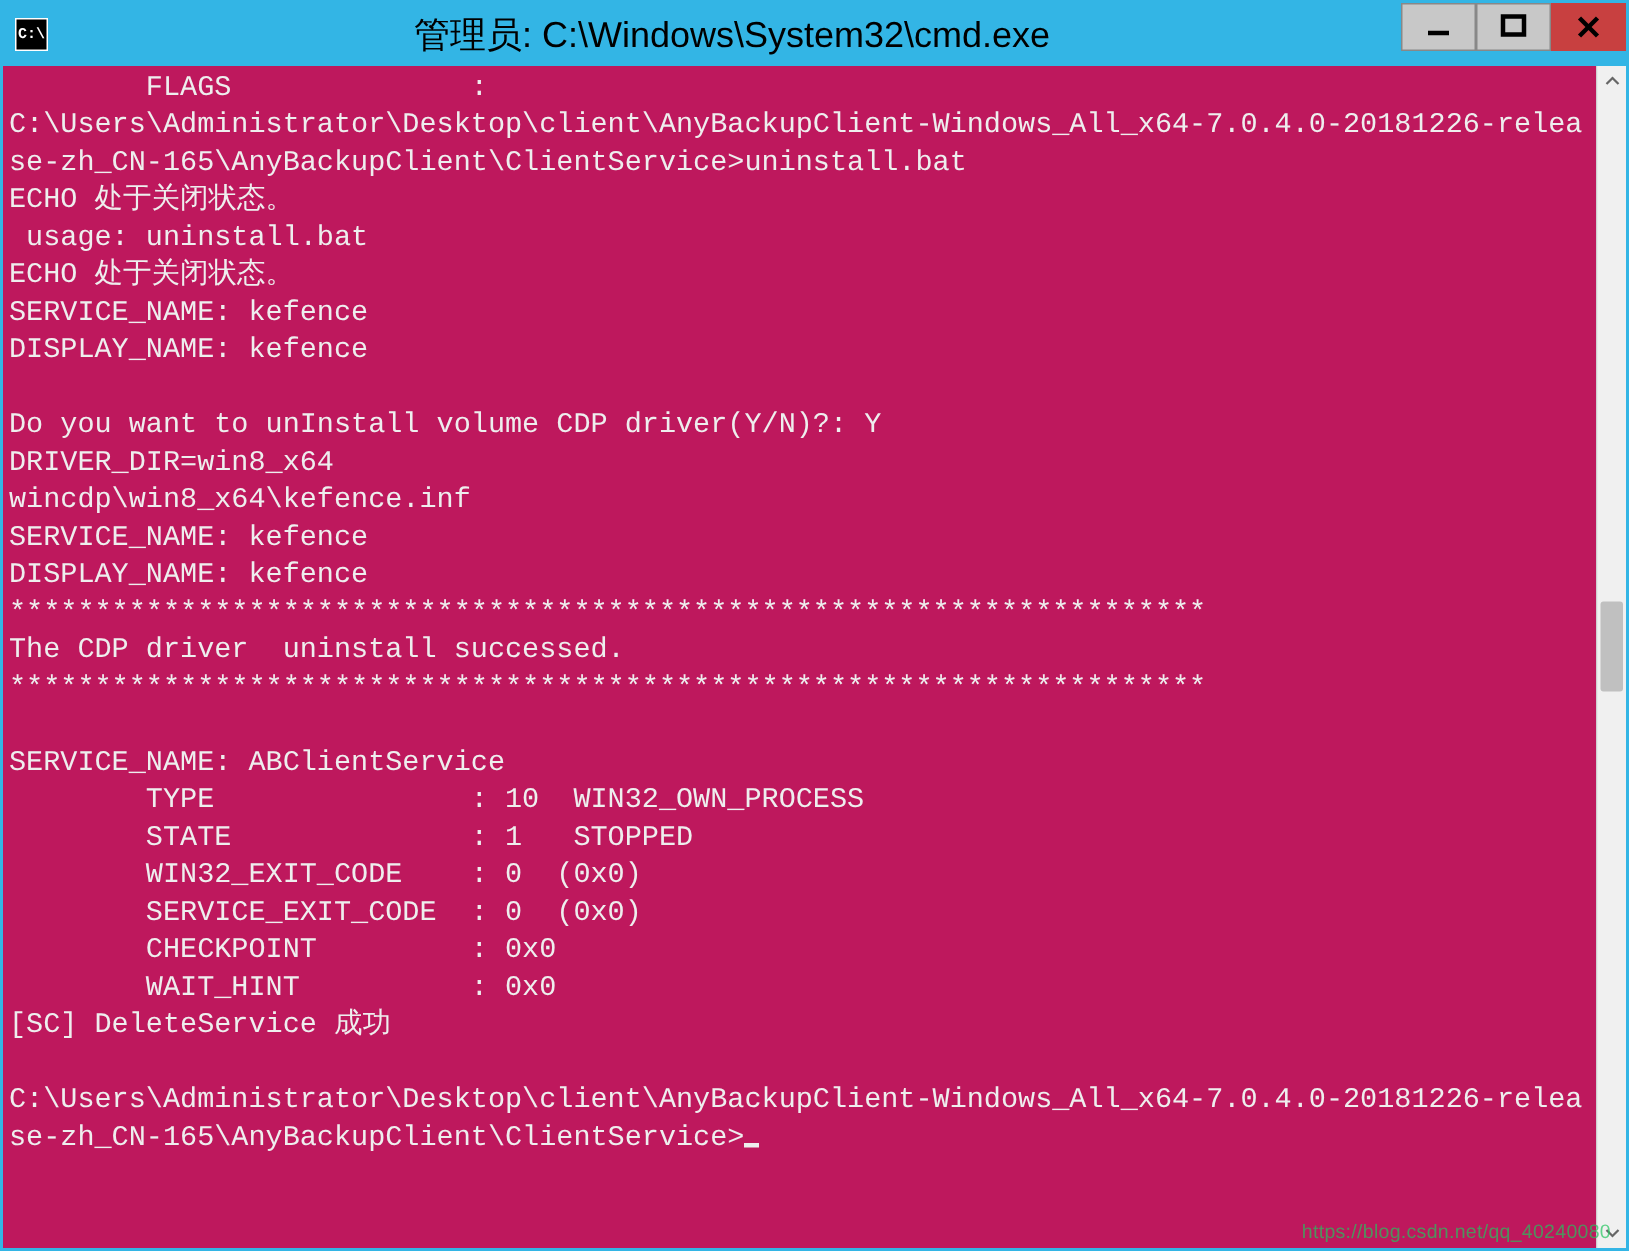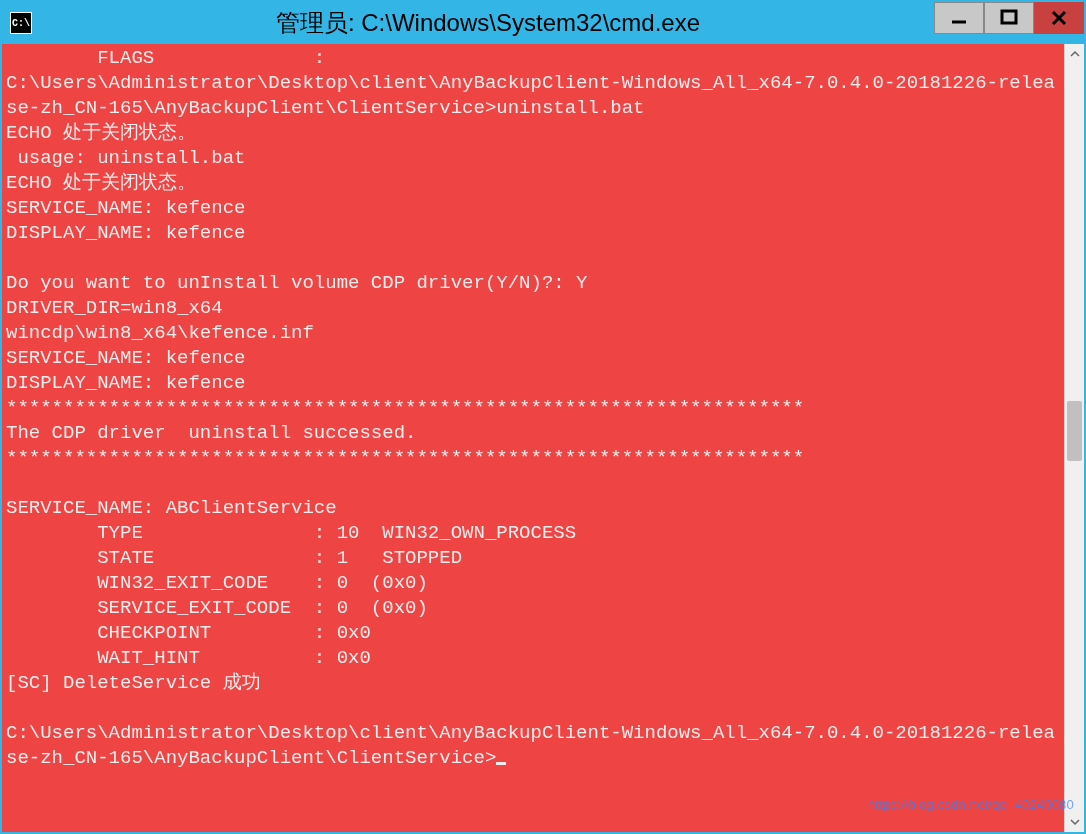--- a/index.html
+++ b/index.html
@@ -80,21 +80,21 @@
     color: #000;
     border-color: #c84040;
   }
   .win-btn svg {
     width: 18px;
     height: 18px;
   }
   .terminal-area {
     flex: 1;
     display: flex;
-    background: #ef4444;
+    background: #be185d;
     min-height: 0;
   }
   .terminal {
     flex: 1;
     color: #eee;
     padding: 2px 4px;
     font-family: "Consolas", "Lucida Console", "Courier New", monospace;
     font-size: 19px;
     line-height: 25px;
     white-space: pre-wrap;
@@ -138,22 +138,22 @@
   }
   .scroll-arrow.down {
     position: absolute;
     bottom: 0;
     left: 0;
     right: 0;
   }
   .watermark {
     position: absolute;
     right: 12px;
-    bottom: 22px;
-    color: #3b82f6;
+    bottom: 6px;
+    color: #22c55e;
     font-family: Arial, sans-serif;
     font-size: 13px;
     opacity: 0.7;
     letter-spacing: 0.2px;
   }
   .cursor-blink {
     display: inline-block;
     background: #eee;
     width: 10px;
     height: 3px;

